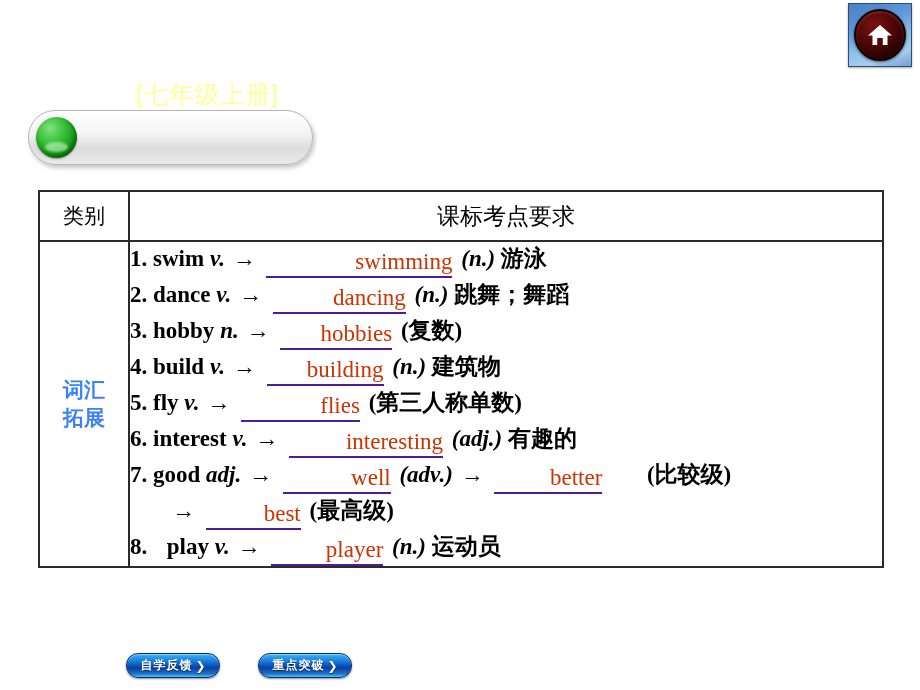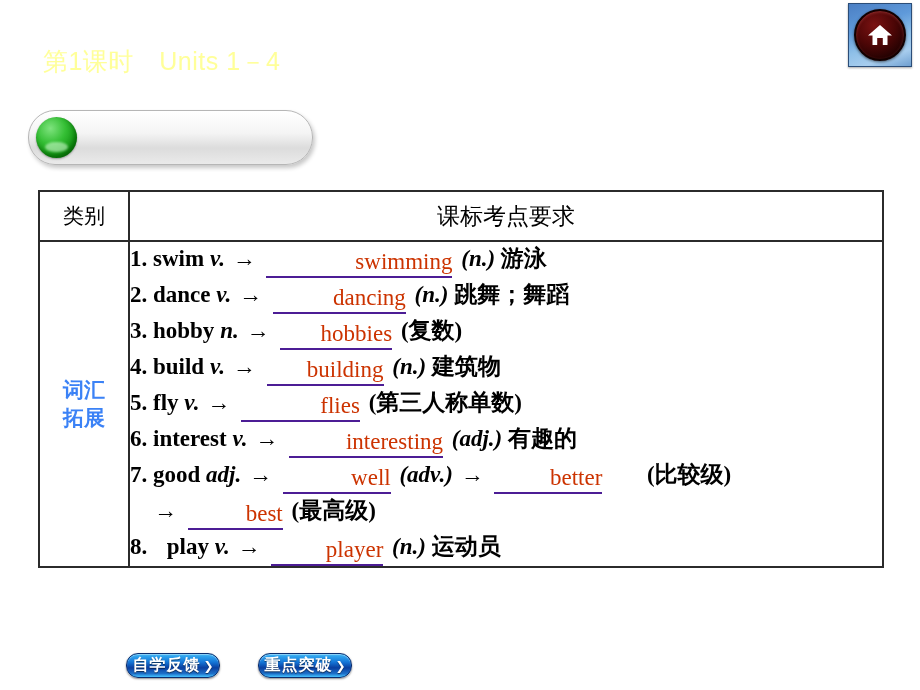--- a/index.html
+++ b/index.html
@@ -175,21 +175,21 @@
   }
   .w130 { width: 186px; }
   .w120 { width: 133px; }
   .w110 { width: 112px; }
   .w105 { width: 117px; }
   .w150 { width: 154px; }
   .w100 { width: 108px; }
   .w90  { width: 95px; }
   .w115 { width: 119px; }
 
-  .indent-arrow { padding-left: 22px; }
+  .indent-arrow { padding-left: 40px; }
 
   
   .nav-buttons {
     position: absolute;
     left: 126px;
     bottom: 12px;
     display: flex;
     gap: 38px;
   }
   .nav-btn {
@@ -201,38 +201,37 @@
     box-shadow: 0 1px 2px rgba(0,0,0,.45), inset 0 1px 1px rgba(255,255,255,.45);
     display: flex;
     align-items: center;
     justify-content: center;
     gap: 3px;
     cursor: pointer;
   }
   .nav-btn .nav-label {
     color: #ffffff;
     font-family: "Liberation Sans", "DejaVu Sans", sans-serif;
-    font-size: 16px;
+    font-size: 12px;
     font-weight: bold;
     letter-spacing: 1px;
     text-shadow: 0 1px 1px rgba(0,0,0,.55);
     white-space: nowrap;
   }
   .nav-btn .nav-arrow {
     color: #ffffff;
     font-size: 12px;
     line-height: 1;
     text-shadow: 0 1px 1px rgba(0,0,0,.55);
   }
 </style>
 </head>
 <body>
 
 <div class="slide-title">
-  <span>第1课时　Units 1－4</span>
   <span class="line2">[七年级上册]</span>
 </div>
 
 <div class="home-button">
   <div class="knob">
     <span>
       <svg width="26" height="24" viewBox="0 0 26 24" aria-hidden="true">
         <path d="M13 2 L25 12.5 L20.5 12.5 L20.5 22 L15.8 22 L15.8 15 L10.2 15 L10.2 22 L5.5 22 L5.5 12.5 L1 12.5 Z" fill="#ffffff"></path>
       </svg>
     </span>

